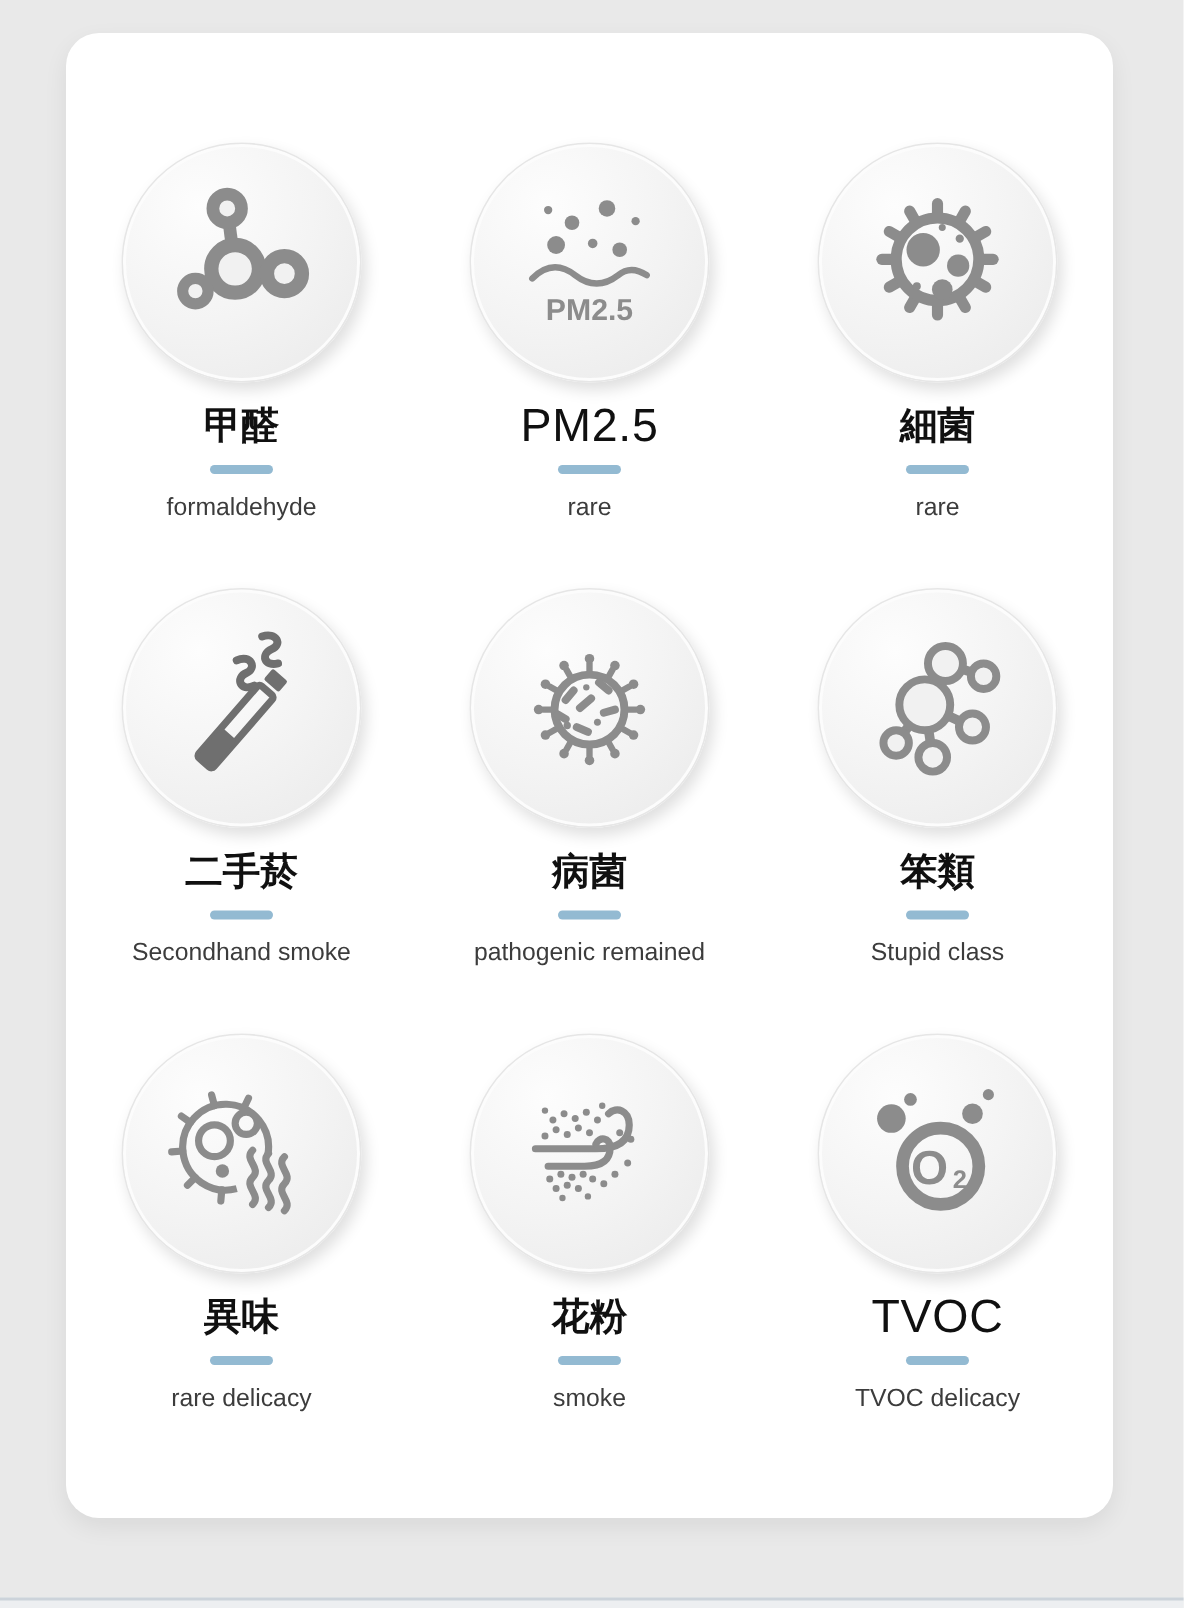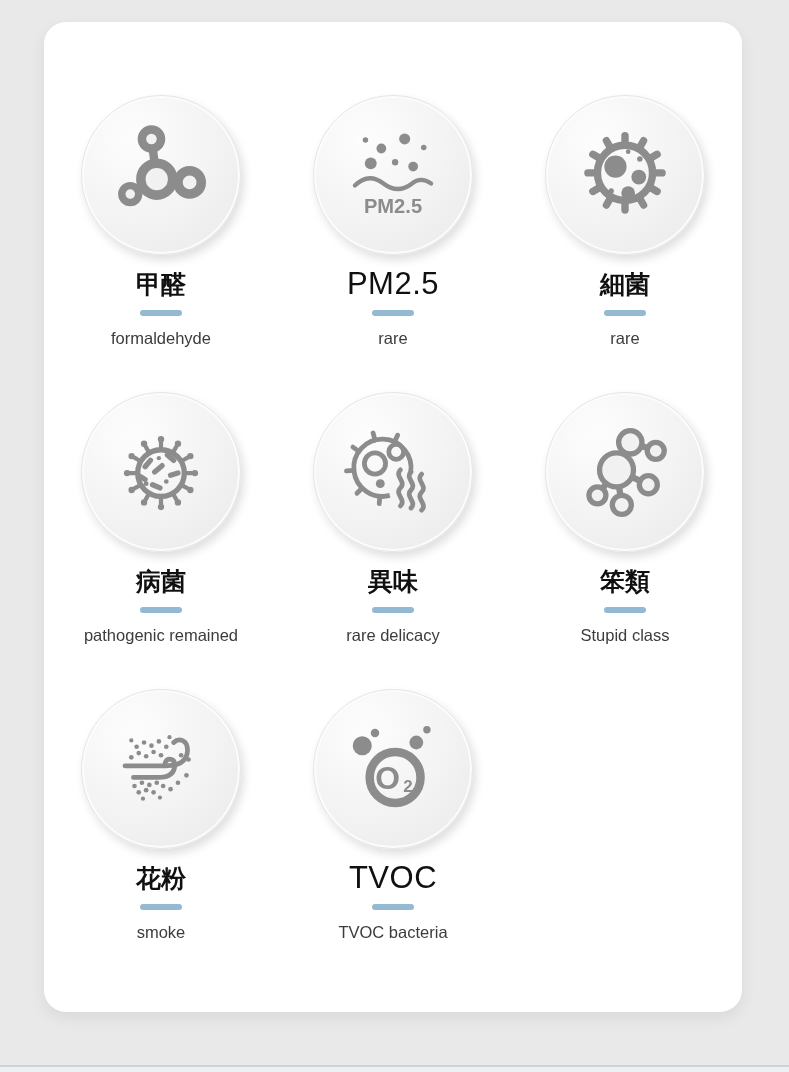--- a/index.html
+++ b/index.html
@@ -115,20 +115,38 @@
               <circle cx="64" cy="35" r="2.6"></circle>
               <circle cx="37" cy="65" r="2.5"></circle>
           </g>
         </svg>
       </div>
       <div class="title">細菌</div>
       <div class="divider"></div>
       <div class="subtitle">rare</div>
     </div>
 
+    <div class="cell">
+      <div class="disc">
+        <svg class="icon dark" viewBox="0 0 100 100">
+          <g transform="rotate(-49 50 57)">
+            <rect x="14" y="51" width="60" height="12.5" rx="2" fill="none" stroke="currentColor" stroke-width="4.5"></rect>
+            <rect x="14" y="51" width="24" height="12.5" rx="2" fill="currentColor"></rect>
+            <rect x="78" y="51" width="9" height="12.5" rx="1.5" fill="currentColor"></rect>
+          </g>
+          <g stroke="currentColor" stroke-width="5" fill="none" stroke-linecap="round">
+            <path d="M73,22 C64,24 62,16 69,13 C76,10 72,2 63,5"></path>
+            <path d="M58,36 C49,40 46,31 53,28 C60,25 56,16 47,20"></path>
+          </g>
+        </svg>
+      </div>
+      <div class="title">二手菸</div>
+      <div class="divider"></div>
+      <div class="subtitle">Secondhand smoke</div>
+    </div>
 
     <div class="cell">
       <div class="disc">
         <svg class="icon" viewBox="0 0 100 100">
           <g stroke="currentColor" stroke-width="4" stroke-linecap="round">
             <line x1="74.5" y1="51" x2="79" y2="51"></line>
               <line x1="71.2" y1="63.3" x2="75.1" y2="65.5"></line>
             <line x1="62.3" y1="72.2" x2="64.5" y2="76.1"></line>
               <line x1="50" y1="75.5" x2="50" y2="80"></line>
             <line x1="37.7" y1="72.2" x2="35.5" y2="76.1"></line>
@@ -171,20 +189,45 @@
         </svg>
       </div>
       <div class="title">病菌</div>
       <div class="divider"></div>
       <div class="subtitle">pathogenic remained</div>
     </div>
 
     <div class="cell">
       <div class="disc">
         <svg class="icon" viewBox="0 0 100 100">
+          <g stroke="currentColor" stroke-width="6" fill="none">
+            <line x1="42" y1="48" x2="55" y2="22"></line>
+              <line x1="55" y1="22" x2="79" y2="30"></line>
+            <line x1="42" y1="48" x2="72" y2="62"></line>
+              <line x1="42" y1="48" x2="24" y2="72"></line>
+            <line x1="42" y1="48" x2="47" y2="81"></line>
+          </g>
+          <g fill="#f1f1f1" stroke="currentColor" stroke-width="5">
+            <circle cx="42" cy="48" r="16"></circle>
+              <circle cx="55" cy="22" r="11"></circle>
+              <circle cx="79" cy="30" r="8"></circle>
+            <circle cx="72" cy="62" r="8.5"></circle>
+              <circle cx="24" cy="72" r="8"></circle>
+              <circle cx="47" cy="81" r="9"></circle>
+          </g>
+        </svg>
+      </div>
+      <div class="title">笨類</div>
+      <div class="divider"></div>
+      <div class="subtitle">Stupid class</div>
+    </div>
+
+    <div class="cell">
+      <div class="disc">
+        <svg class="icon" viewBox="0 0 100 100">
           <path d="M47,72.1 A27,27 0 1 1 66.6,50.7" fill="none" stroke="currentColor" stroke-width="4.5"></path>
           <g stroke="currentColor" stroke-width="4.5" stroke-linecap="round">
             <line x1="37.6" y1="72.9" x2="37" y2="79.9"></line>
               <line x1="20.9" y1="65.1" x2="16" y2="70"></line>
             <line x1="13.1" y1="48.4" x2="6.1" y2="49"></line>
               <line x1="17.9" y1="30.5" x2="12.2" y2="26.5"></line>
             <line x1="33" y1="19.9" x2="31.2" y2="13.2"></line>
               <line x1="51.4" y1="21.5" x2="54.4" y2="15.2"></line>
           </g>
           <circle cx="33" cy="42" r="10" fill="none" stroke="currentColor" stroke-width="4.5"></circle>
@@ -193,45 +236,20 @@
           <g stroke="currentColor" stroke-width="4.5" fill="none" stroke-linecap="round">
             <path d="M57,48 c-6,6 6,11 0,17 c-6,6 6,11 0,17"></path>
             <path d="M67,50 c-6,6 6,11 0,17 c-6,6 6,11 0,17"></path>
             <path d="M77,52 c-6,6 6,11 0,17 c-6,6 6,11 0,17"></path>
           </g>
         </svg>
       </div>
       <div class="title">異味</div>
       <div class="divider"></div>
       <div class="subtitle">rare delicacy</div>
-    </div>
-
-    <div class="cell">
-      <div class="disc">
-        <svg class="icon" viewBox="0 0 100 100">
-          <g stroke="currentColor" stroke-width="6" fill="none">
-            <line x1="42" y1="48" x2="55" y2="22"></line>
-              <line x1="55" y1="22" x2="79" y2="30"></line>
-            <line x1="42" y1="48" x2="72" y2="62"></line>
-              <line x1="42" y1="48" x2="24" y2="72"></line>
-            <line x1="42" y1="48" x2="47" y2="81"></line>
-          </g>
-          <g fill="#f1f1f1" stroke="currentColor" stroke-width="5">
-            <circle cx="42" cy="48" r="16"></circle>
-              <circle cx="55" cy="22" r="11"></circle>
-              <circle cx="79" cy="30" r="8"></circle>
-            <circle cx="72" cy="62" r="8.5"></circle>
-              <circle cx="24" cy="72" r="8"></circle>
-              <circle cx="47" cy="81" r="9"></circle>
-          </g>
-        </svg>
-      </div>
-      <div class="title">笨類</div>
-      <div class="divider"></div>
-      <div class="subtitle">Stupid class</div>
     </div>
 
     <div class="cell">
       <div class="disc">
         <svg class="icon" viewBox="0 0 100 100">
           <g stroke="currentColor" stroke-width="4.5" fill="none" stroke-linecap="round">
             <path d="M16,47 L54,47 C68,47 75,42 75,32 C75,23 67,20 62,25"></path>
             <path d="M24,58 L47,58 C58,58 63,54 63,46 C63,40 56,39 54,44"></path>
           </g>
           <g fill="currentColor">
@@ -279,19 +297,19 @@
           <g fill="currentColor">
             <circle cx="21" cy="28" r="9"></circle>
               <circle cx="33" cy="16" r="4"></circle>
             <circle cx="72" cy="25" r="6.5"></circle>
               <circle cx="82" cy="13" r="3.5"></circle>
           </g>
         </svg>
       </div>
       <div class="title latin">TVOC</div>
       <div class="divider"></div>
-      <div class="subtitle">TVOC bacteria</div>
+      <div class="subtitle">TVOC delicacy</div>
     </div>
 
   </div>
 </div>
 
 <div class="bottom-strip"></div>
 
 </body></html>

